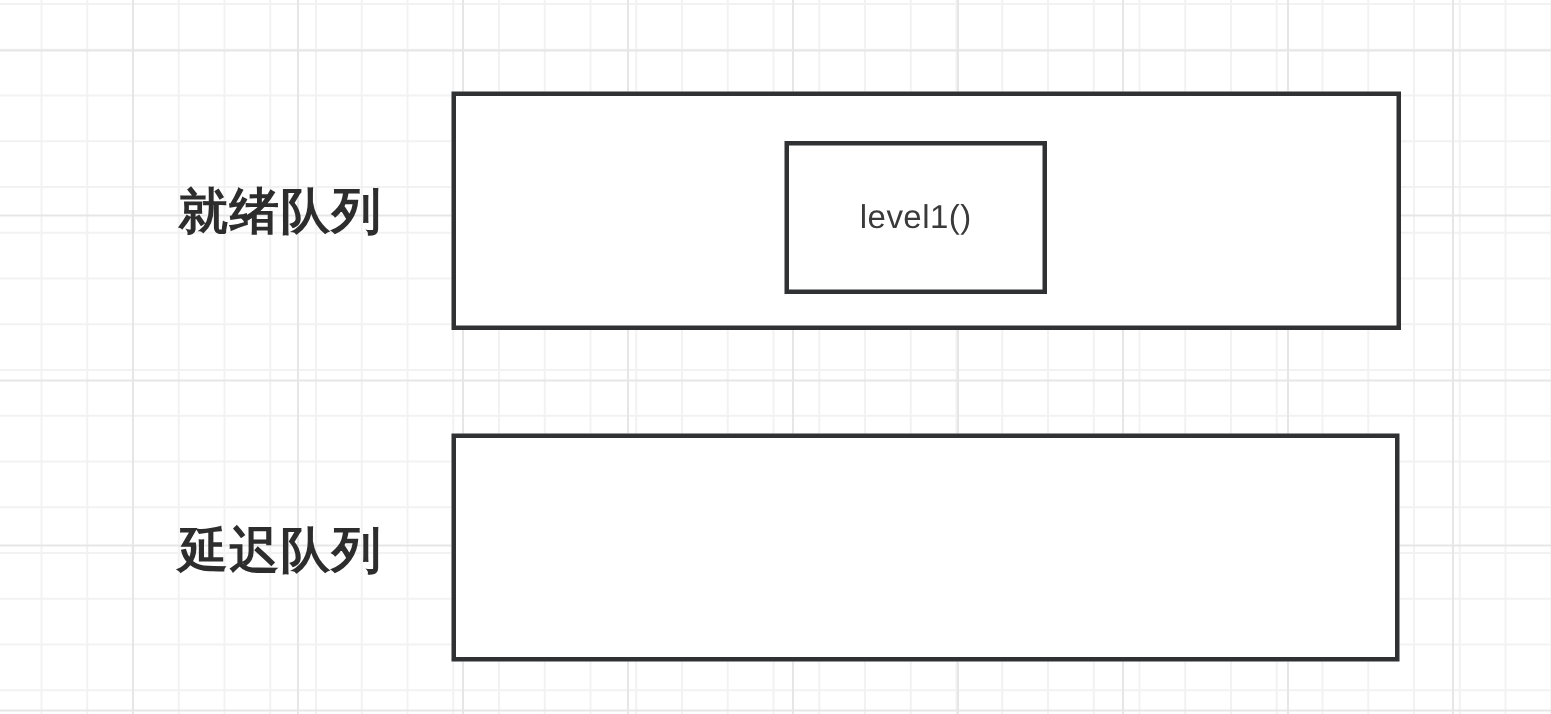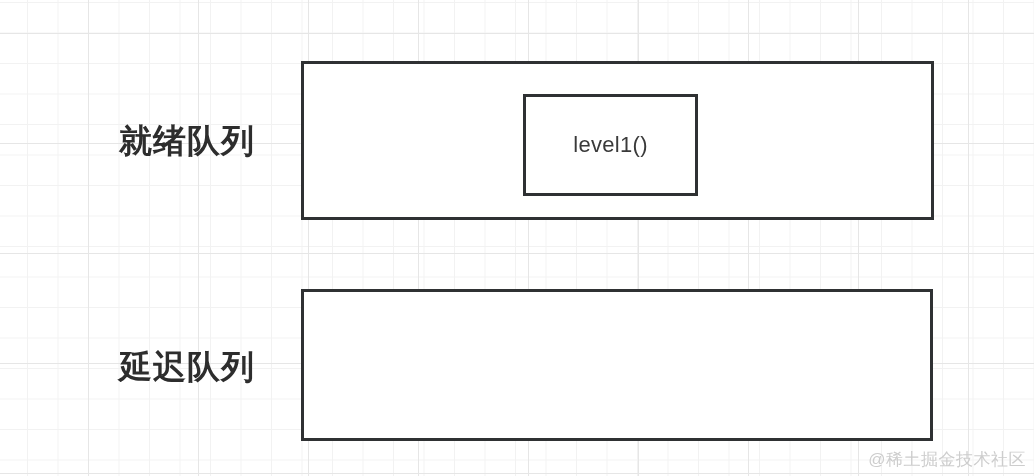--- a/index.html
+++ b/index.html
@@ -119,15 +119,14 @@
     <div id="task-level1">
       <span class="task-label">level1()</span>
     </div>
 
   </div>
 
   <div class="row-label" id="label-delay">延迟队列</div>
 
   <div class="queue-box" id="queue-delay"></div>
 
-  <div id="watermark">@稀土掘金技术社区</div>
 
 </div>
 
 </body></html>

